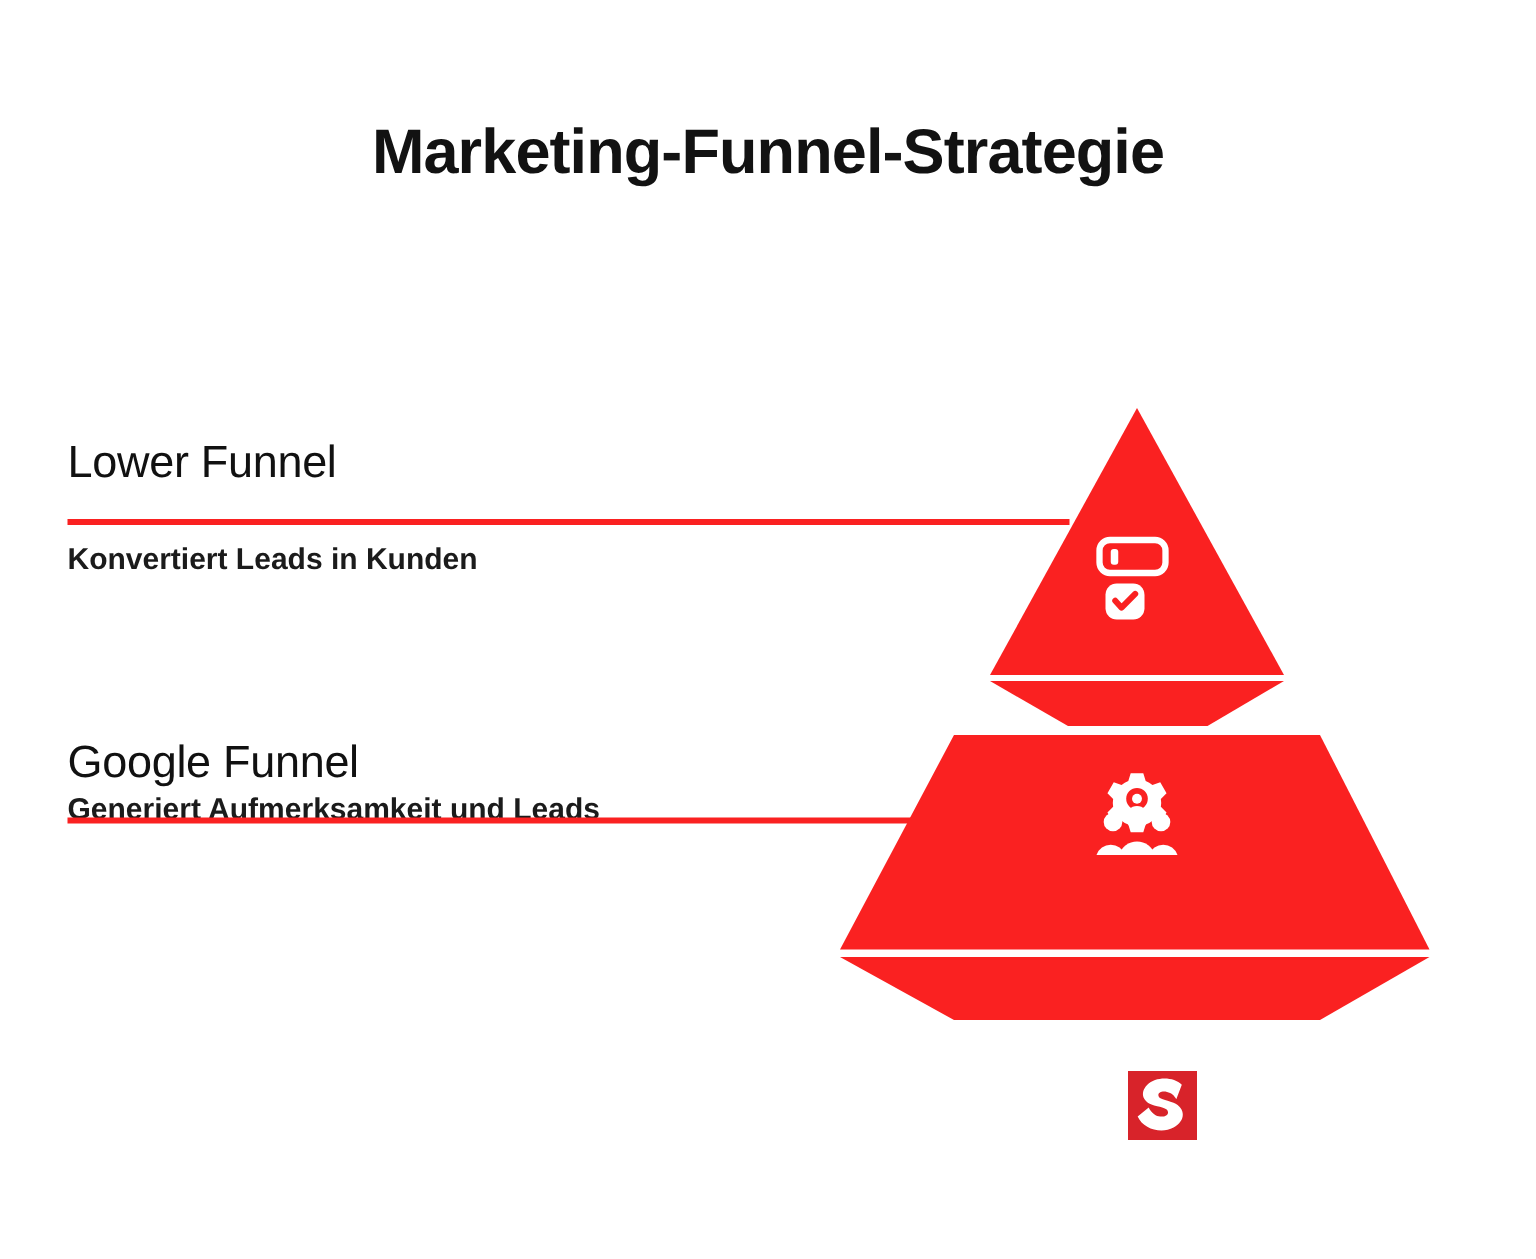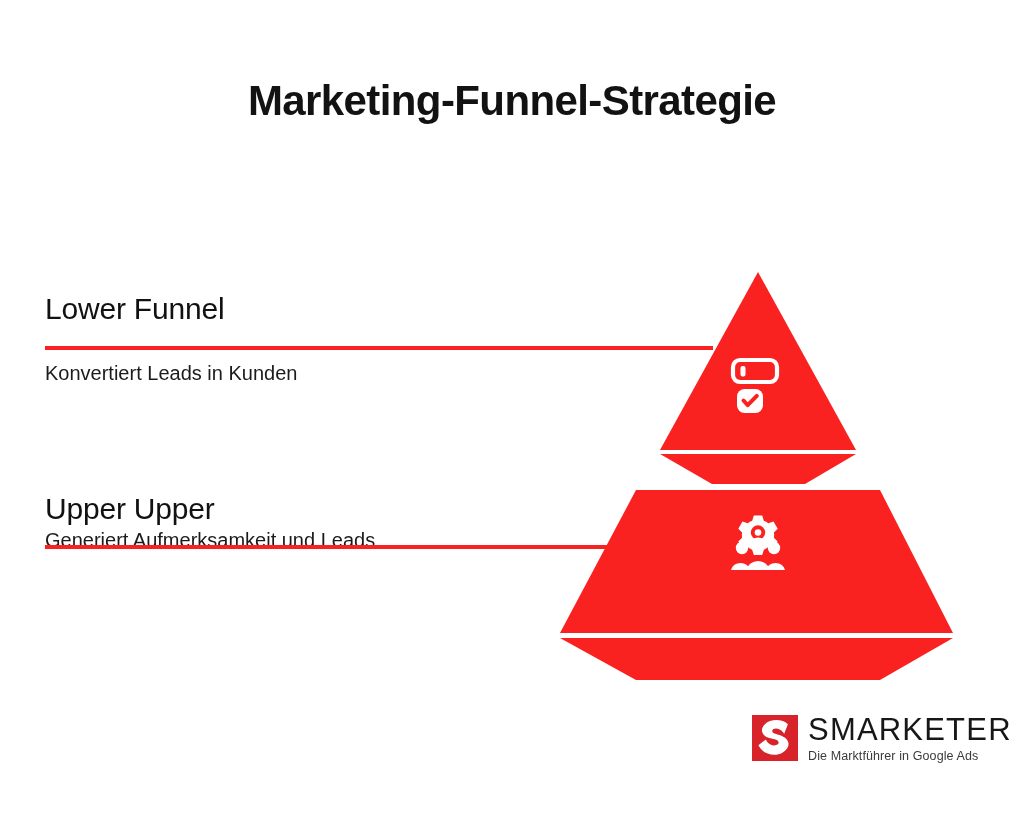--- a/index.html
+++ b/index.html
@@ -47,21 +47,21 @@
     font-size: 30px;
     font-weight: 400;
     color: #111111;
     line-height: 1.15;
     letter-spacing: -0.2px;
     white-space: nowrap;
   }
 
   .stage-desc {
     font-size: 20px;
-    font-weight: 400;
+    font-weight: 700;
     color: #1b1b1b;
     line-height: 1.3;
     max-width: 355px;
   }
   .stage-block.lower .stage-desc { margin-top: 33px; }
   .stage-block.upper .stage-desc { }
 
   
   .connector {
     position: absolute;
@@ -117,21 +117,21 @@
 
   <h1 class="page-title">Marketing-Funnel-Strategie</h1>
 
   <div class="stage-block lower">
     <div class="stage-heading">Lower Funnel</div>
     <div class="stage-desc">Konvertiert Leads in Kunden</div>
   </div>
   <div class="connector lower"></div>
 
   <div class="stage-block upper">
-    <div class="stage-heading">Upper Upper</div>
+    <div class="stage-heading">Google Funnel</div>
     <div class="stage-desc">Generiert Aufmerksamkeit und Leads</div>
   </div>
   <div class="connector upper"></div>
 
   <div class="funnel">
     <svg viewBox="0 0 480 440" xmlns="http://www.w3.org/2000/svg">
 
       <polygon points="238,17 336,195 140,195" fill="#fa2121"></polygon>
 
       <polygon points="140,199 336,199 285,229 192,229" fill="#fa2121"></polygon>
@@ -186,19 +186,15 @@
                  C 33 60, 30 53, 30 53
                  L 14 66
                  C 22 84, 48 92, 66 82
                  C 84 72, 84 54, 66 46
                  C 54 41, 44 41, 44 35
                  C 44 29, 54 28, 61 32
                  C 67 35, 70 41, 70 41
                  Z" fill="#ffffff"></path>
       </svg>
     </div>
-    <div class="logo-text">
-      <div class="logo-wordmark">SMARKETER</div>
-      <div class="logo-tagline">Die Marktführer in Google Ads</div>
-    </div>
   </div>
 
 </div>
 
 </body></html>

